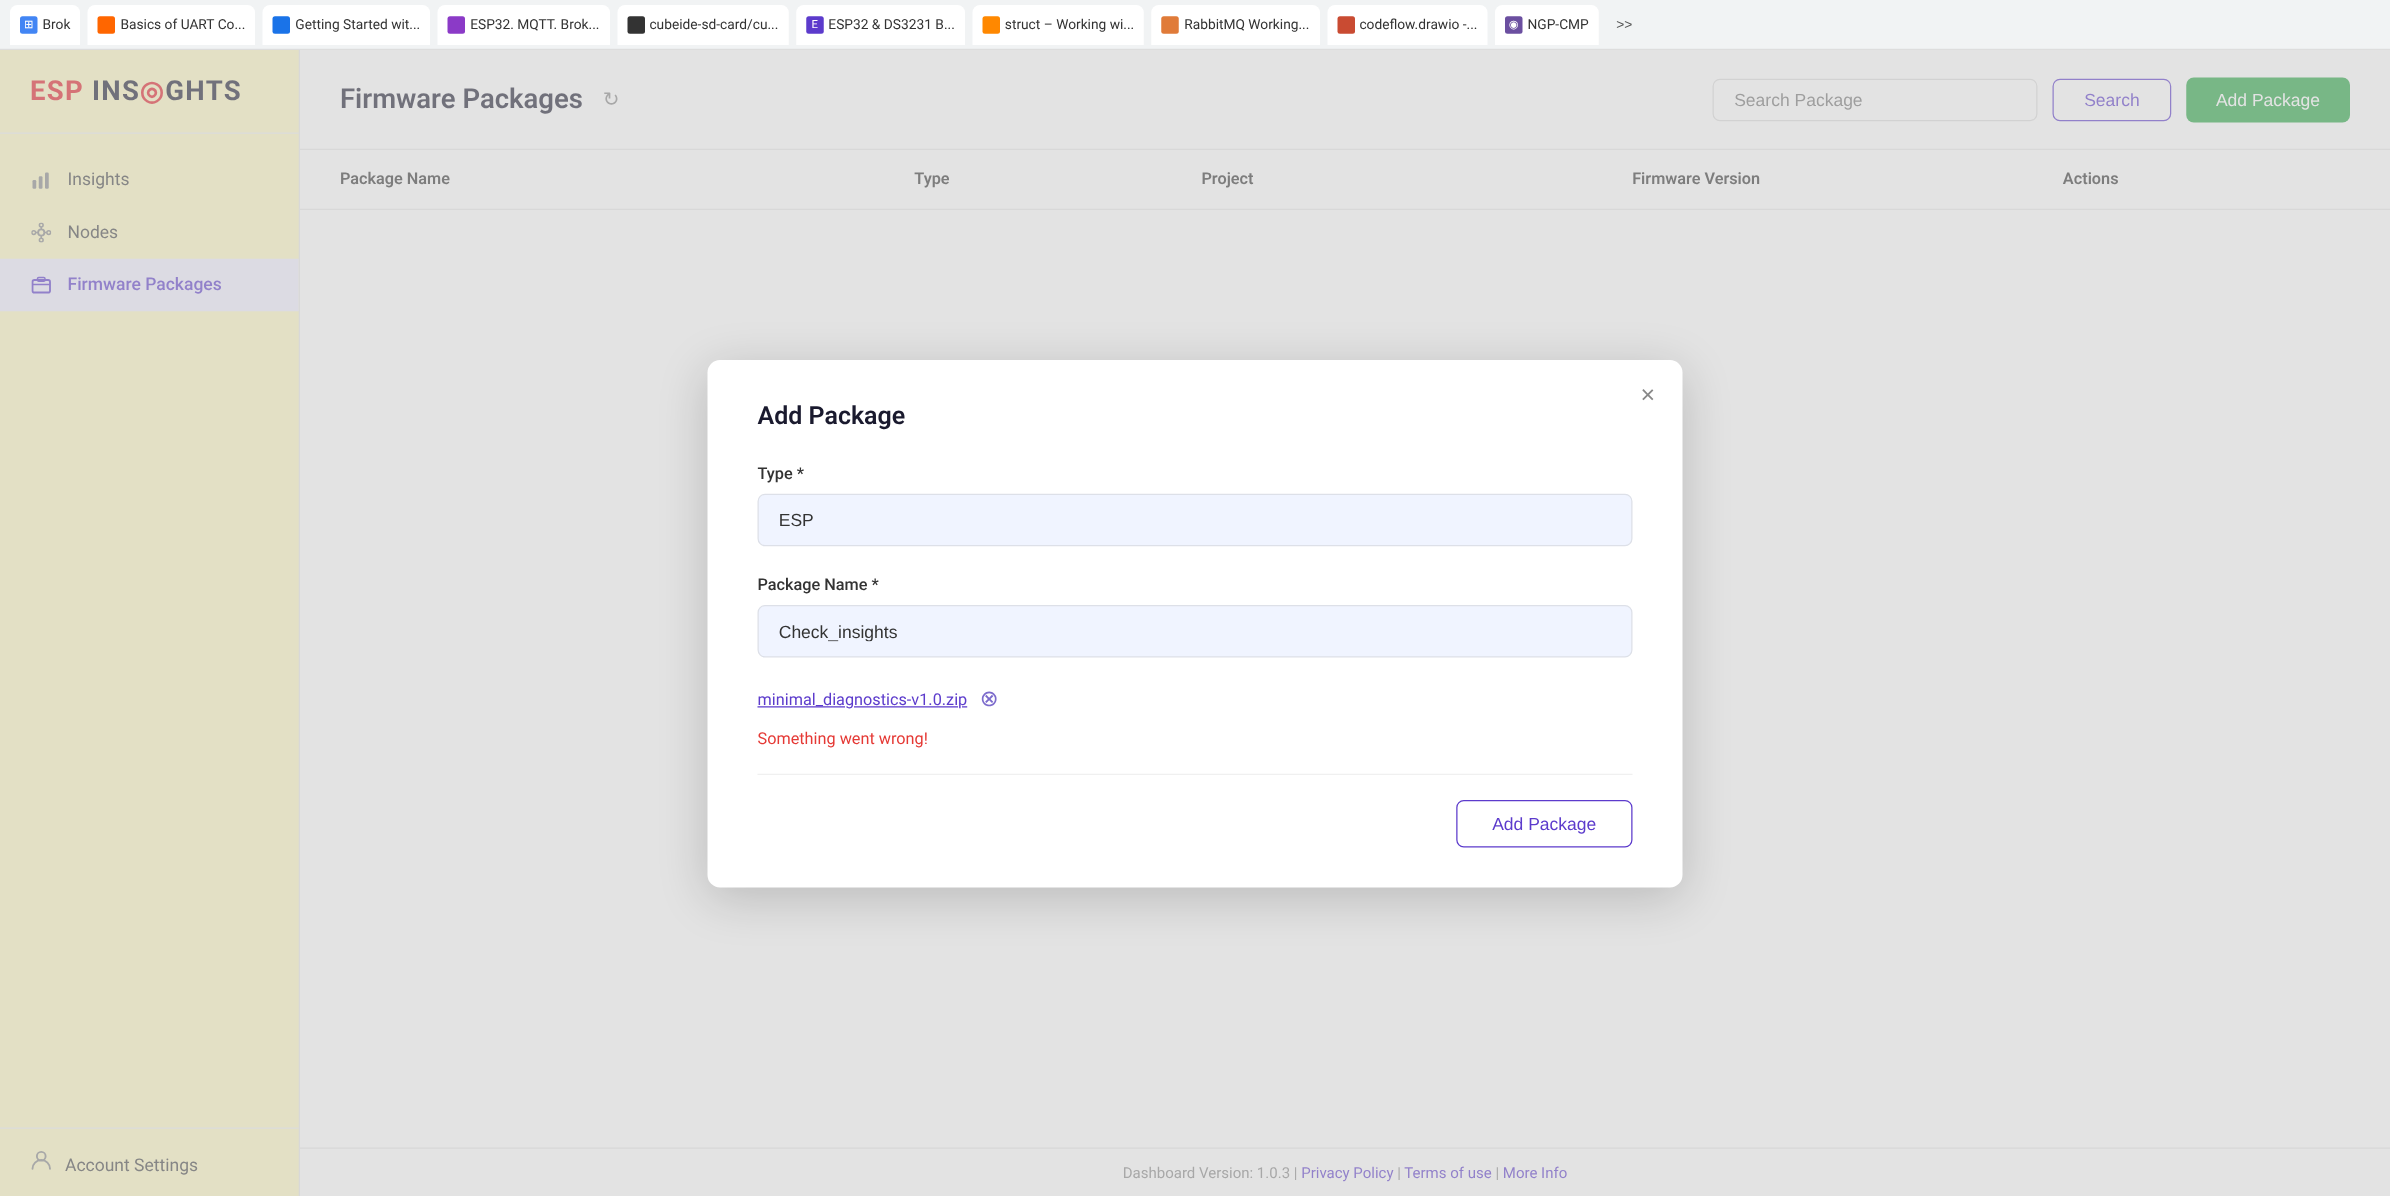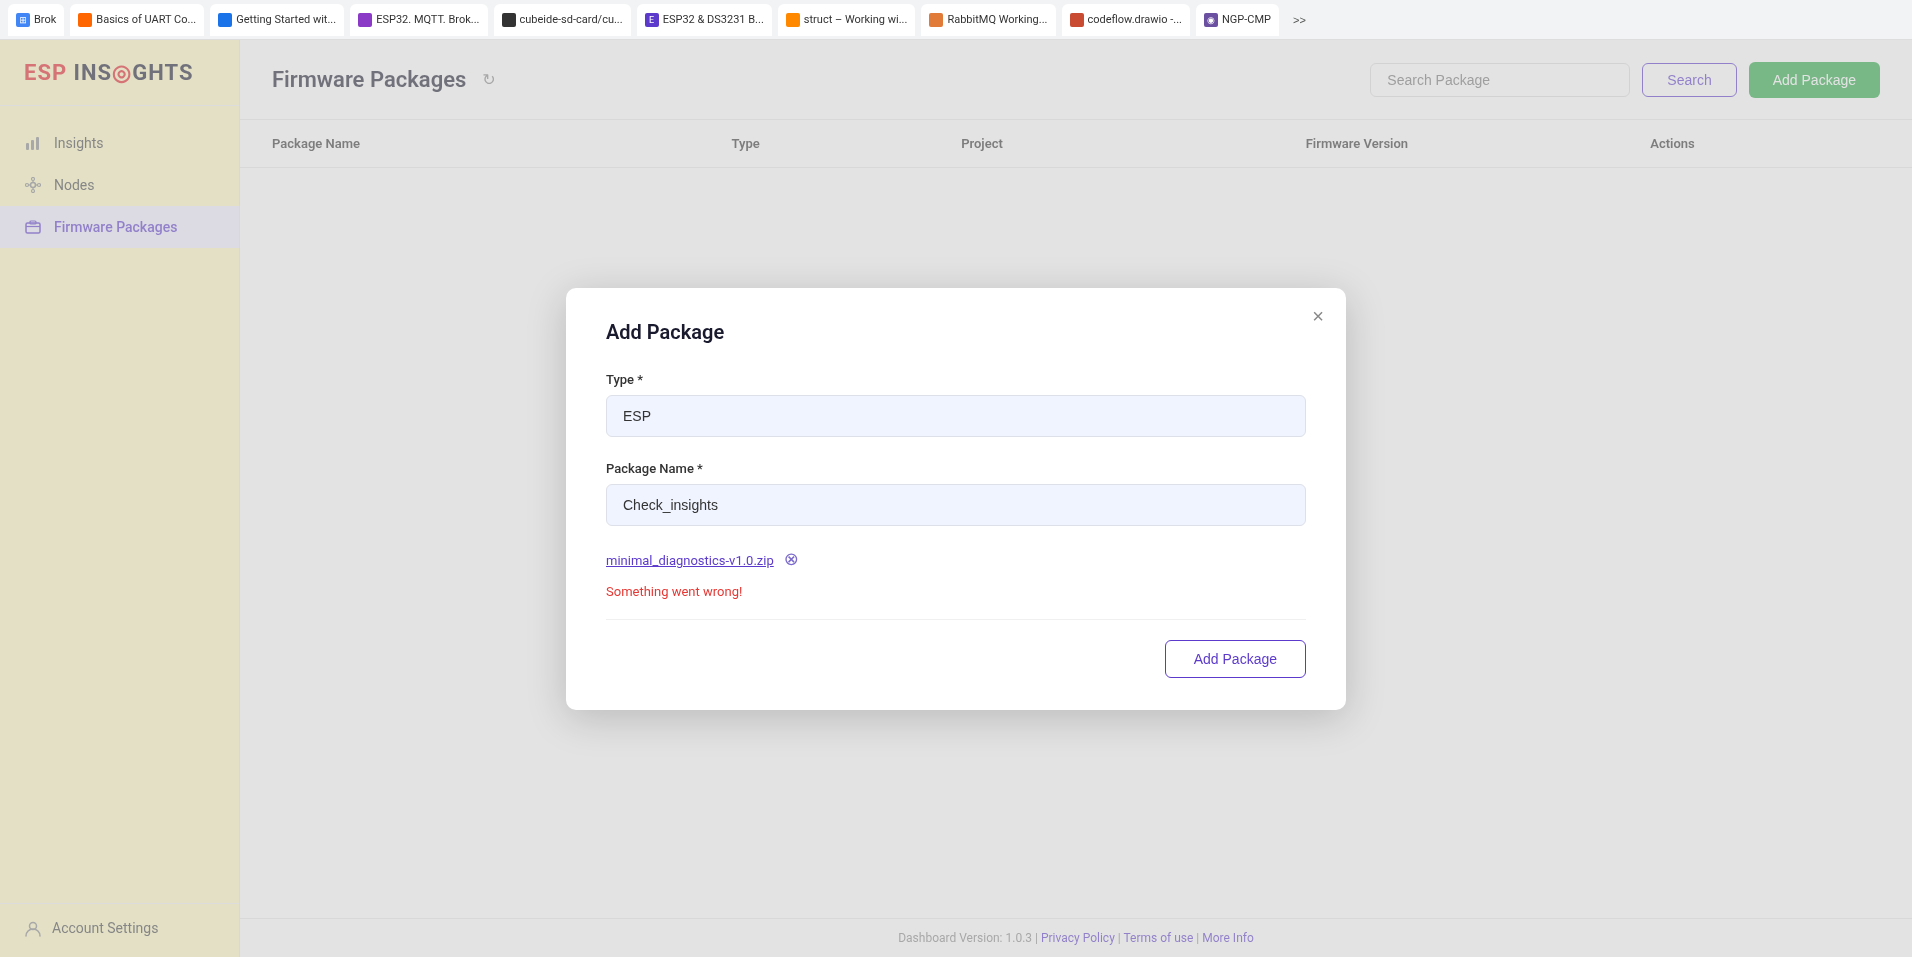--- a/index.html
+++ b/index.html
@@ -100,21 +100,21 @@
       align-items: center;
       justify-content: center;
       color: #888;
     }
     .nav-item.active .nav-icon { color: #5c3bcc; }
 
     .account-area {
       padding: 16px 24px;
       border-top: 1px solid #f0f0f0;
       display: flex;
-      align-items: flex-start;
+      align-items: flex-end;
       gap: 10px;
       cursor: pointer;
       font-size: 14px;
       color: #444;
     }
     .account-icon { color: #888; }
 
     
     .main-content {
       flex: 1;

